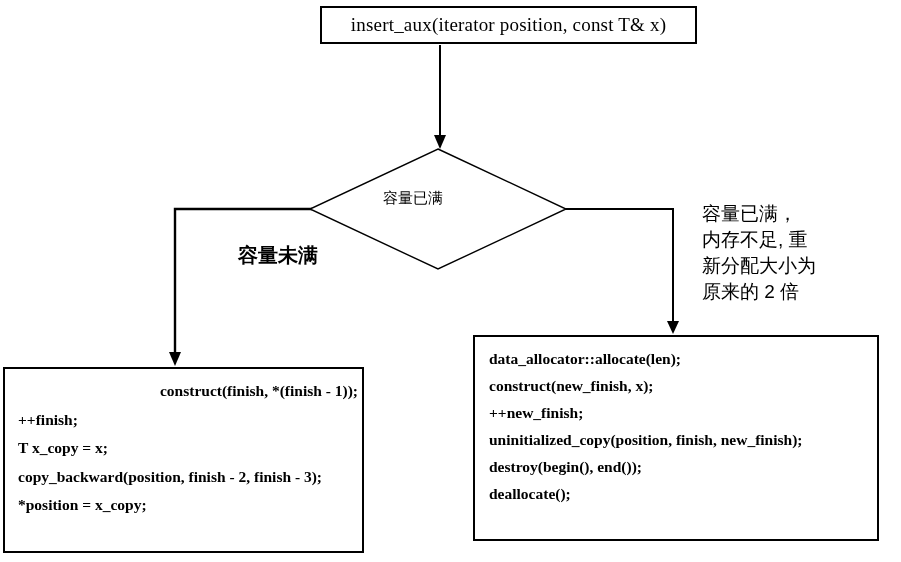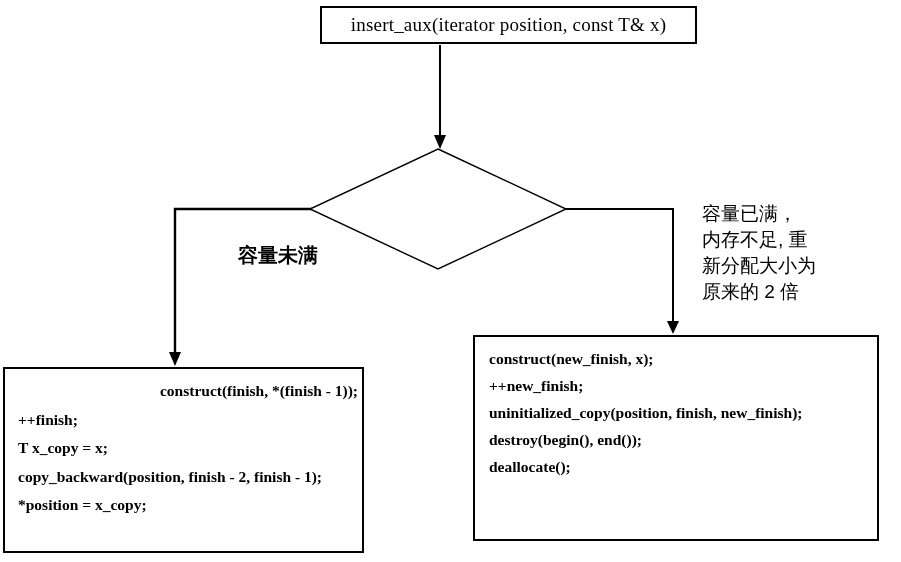--- a/index.html
+++ b/index.html
@@ -89,39 +89,41 @@
     <polyline points="565,209 673,209 673,322" fill="none" stroke="#000" stroke-width="2"></polyline>
     <polygon points="673,334 667,321 679,321" fill="#000"></polygon>
 
     <polygon points="438,149 566,209 438,269 310,209" fill="#ffffff" stroke="#000" stroke-width="1.4"></polygon>
   </svg>
 
   <div class="start-box">
     <span>insert_aux(iterator position, const T&amp; x)</span>
   </div>
 
+  <div class="decision-text">容量已满</div>
 
   <div class="left-branch-label">容量未满</div>
 
   <div class="right-branch-label">
     <div>容量已满，</div>
     <div>内存不足, 重</div>
     <div>新分配大小为</div>
     <div>原来的 2 倍</div>
   </div>
 
   <div class="code-box left">
     <div class="code-line indent">construct(finish, *(finish - 1));</div>
     <div class="code-line">++finish;</div>
     <div class="code-line">T x_copy = x;</div>
-    <div class="code-line">copy_backward(position, finish - 2, finish - 1);</div>
+    <div class="code-line">copy_backward(position, finish - 2, finish - 3);</div>
     <div class="code-line">*position = x_copy;</div>
   </div>
 
   <div class="code-box right">
+    <div class="code-line">data_allocator::allocate(len);</div>
     <div class="code-line">construct(new_finish, x);</div>
     <div class="code-line">++new_finish;</div>
     <div class="code-line">uninitialized_copy(position, finish, new_finish);</div>
     <div class="code-line">destroy(begin(), end());</div>
     <div class="code-line">deallocate();</div>
   </div>
 
 </div>
 
 </body></html>

